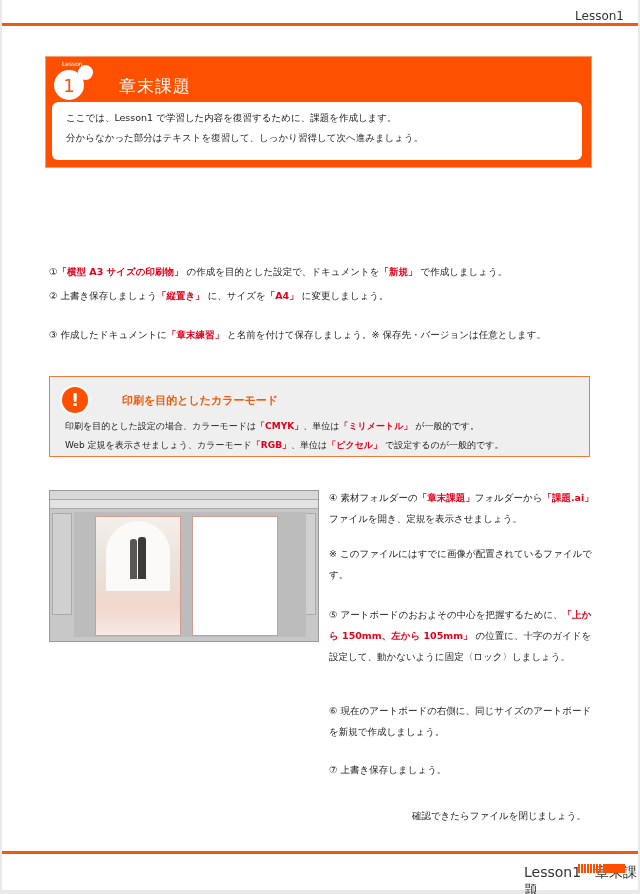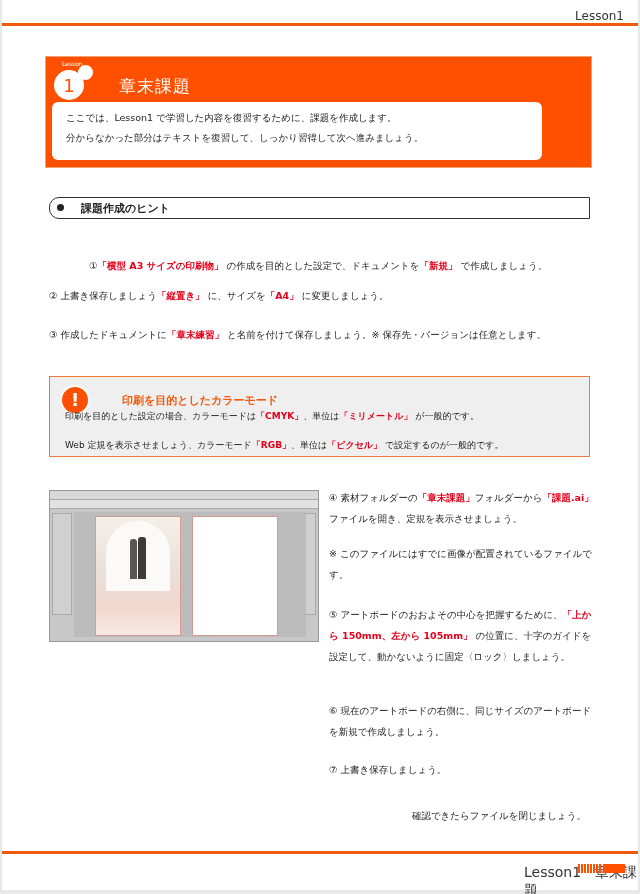--- a/index.html
+++ b/index.html
@@ -20,21 +20,21 @@
   .lesson-small { position: absolute; left: 16px; top: 3px; font-size: 6px; color: #fff; }
   .lesson-badge {
     position: absolute; left: 8px; top: 13px; width: 30px; height: 30px; border-radius: 50%;
     background: #fff; color: #fe5000; font-size: 18px; text-align: center; line-height: 32px;
   }
   .lesson-badge-bubble {
     position: absolute; left: 32px; top: 8px; width: 15px; height: 15px; border-radius: 50%; background: #fff;
   }
   .lesson-title { position: absolute; left: 73px; top: 18px; font-size: 17px; color: #fff; letter-spacing: 1px; }
   .lesson-intro {
-    position: absolute; left: 6px; top: 45px; width: 490px; height: 58px; background: #fff; border-radius: 6px;
+    position: absolute; left: 6px; top: 45px; width: 530px; height: 58px; background: #fff; border-radius: 6px;
     font-size: 9.5px; line-height: 20px; padding: 6px 0 0 14px; box-sizing: border-box; color: #222;
   }
 
   .hint-header {
     position: absolute; left: 47px; top: 197px; width: 541px; height: 22px;
     border: 1.5px solid #333; border-radius: 10px 0 0 10px; box-sizing: border-box;
   }
   .hint-dot { position: absolute; left: 7px; top: 6px; width: 7px; height: 7px; border-radius: 50%; background: #222; }
   .hint-title { position: absolute; left: 31px; top: 3px; font-size: 11px; font-weight: bold; color: #222; }
 
@@ -93,39 +93,35 @@
     <div class="lesson-small">Lesson</div>
     <div class="lesson-badge-bubble"></div>
     <div class="lesson-badge">1</div>
     <div class="lesson-title">章末課題</div>
     <div class="lesson-intro">
       <div>ここでは、Lesson1 で学習した内容を復習するために、課題を作成します。</div>
       <div>分からなかった部分はテキストを復習して、しっかり習得して次へ進みましょう。</div>
     </div>
   </div>
 
-  <div class="hint-header">
-    <div class="hint-dot"></div>
-    <div class="hint-title">課題作成のヒント</div>
-  </div>
 
-  <div class="step" style="top:260px;margin-left:40px;">
+  <div class="step" style="top:266px;">
     <span>①</span><span></span><span class="red">「横型 A3 サイズの印刷物」</span><span> の作成を目的とした設定で、ドキュメントを</span><span class="red">「新規」</span><span> で作成しましょう。</span>
   </div>
   <div class="step" style="top:290px;">
     <span>②</span><span> 上書き保存しましょう</span><span class="red">「縦置き」</span><span> に、サイズを</span><span class="red">「A4」</span><span> に変更しましょう。</span>
   </div>
   <div class="step" style="top:329px;">
     <span>③</span><span> 作成したドキュメントに</span><span class="red">「章末練習」</span><span> と名前を付けて保存しましょう。※ 保存先・バージョンは任意とします。</span>
   </div>
 
   <div class="note-box">
     <div class="note-icon">!</div>
     <div class="note-title">印刷を目的としたカラーモード</div>
-    <div class="note-line" style="top:33px;">
+    <div class="note-line" style="top:43px;">
       <span>印刷を目的とした設定の場合、カラーモードは</span><span class="red">「CMYK」</span><span>、単位は</span><span class="red">「ミリメートル」</span><span> が一般的です。</span>
     </div>
     <div class="note-line" style="top:62px;">
       <span>Web 定規を表示させましょう、カラーモード</span><span class="red">「RGB」</span><span>、単位は</span><span class="red">「ピクセル」</span><span> で設定するのが一般的です。</span>
     </div>
   </div>
 
   <div class="screenshot">
     <div class="ss-menubar"></div>
     <div class="ss-toolbar"></div>

